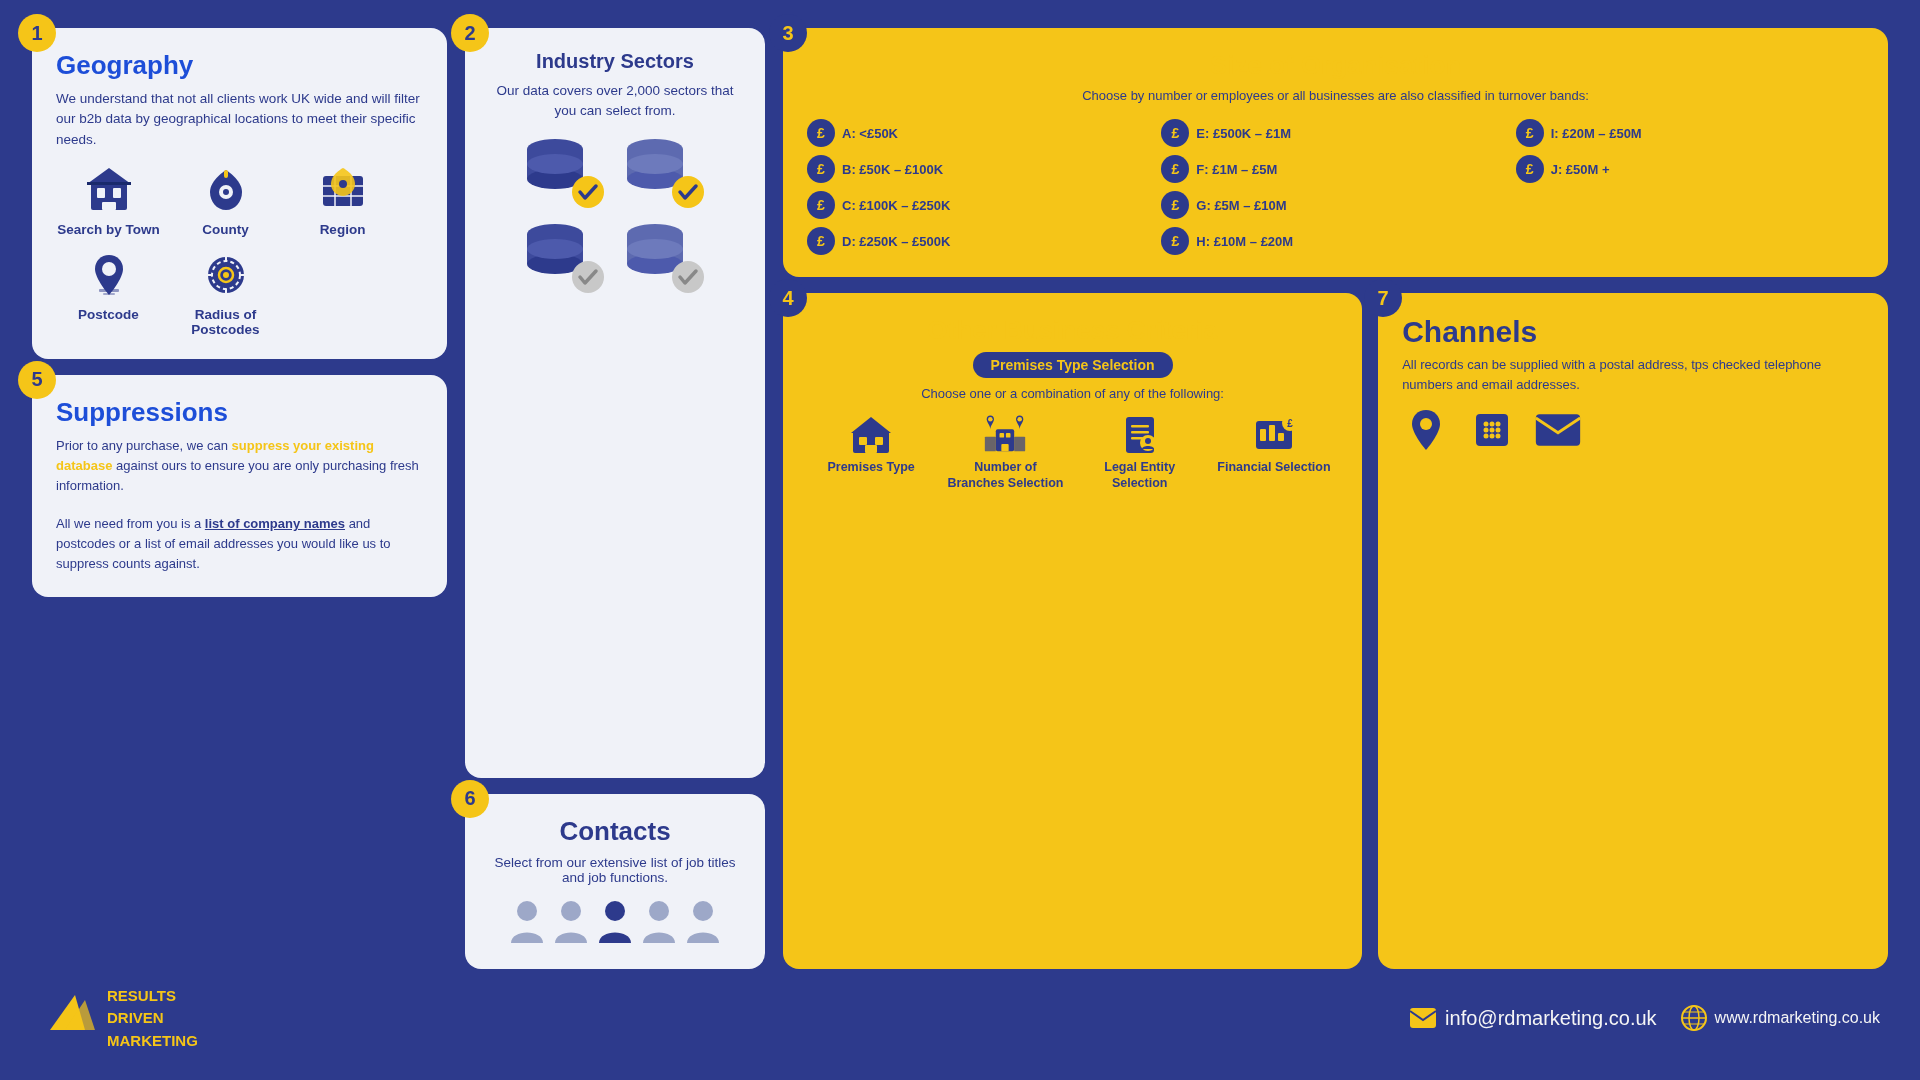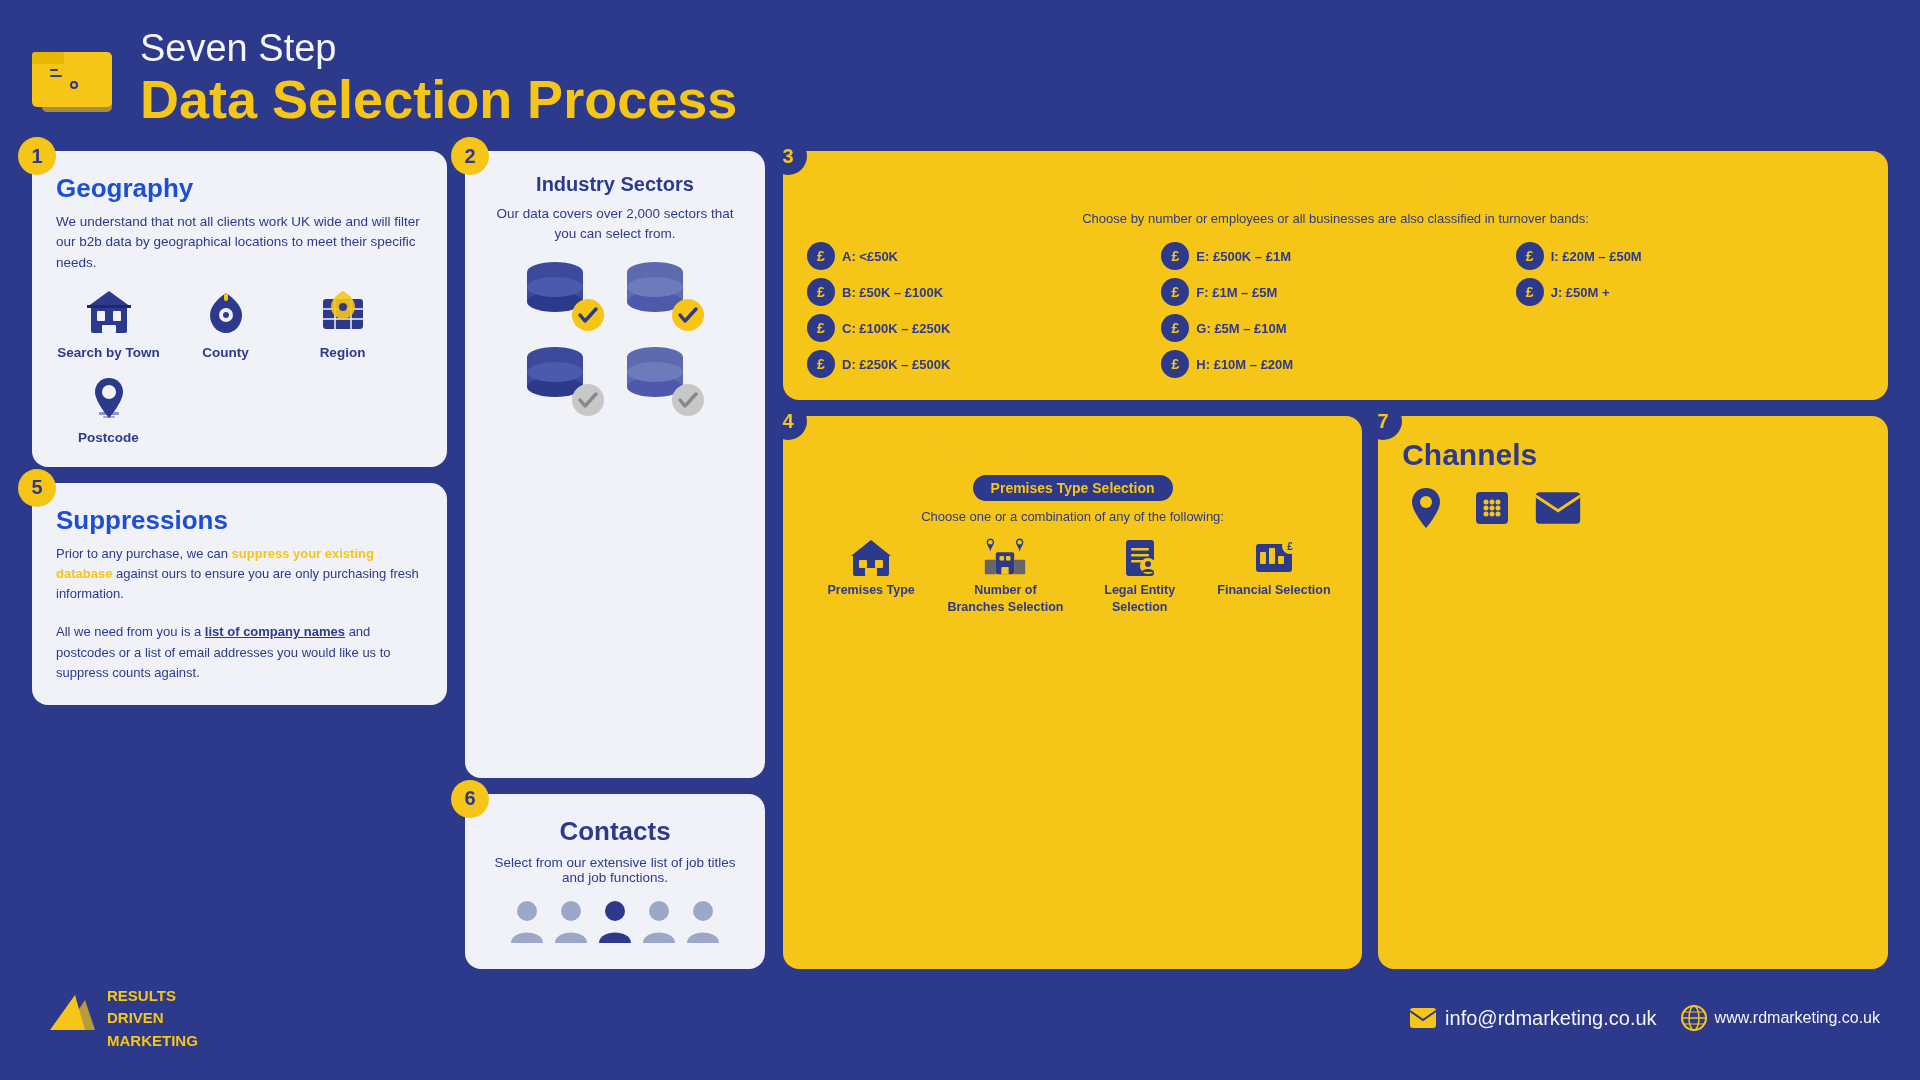--- a/index.html
+++ b/index.html
@@ -326,40 +326,20 @@
       display: flex;
       align-items: center;
       gap: 8px;
     }
   </style>
 </head>
 <body>
 
 <div class="main-container">
 
-  <div class="header">
-    <div class="header-icon">
-      <svg viewBox="0 0 90 80" fill="none" xmlns="http://www.w3.org/2000/svg">
-
-        <rect x="10" y="30" width="70" height="45" rx="5" fill="#f5c518" opacity="0.6"></rect>
-        <rect x="5" y="20" width="75" height="50" rx="5" fill="#f5c518" opacity="0.8"></rect>
-        <rect x="0" y="15" width="80" height="55" rx="5" fill="#f5c518"></rect>
-        <rect x="0" y="15" width="32" height="12" rx="3" fill="#e6b800"></rect>
-
-        <rect x="18" y="32" width="8" height="2" rx="1" fill="#2d3a8c"></rect>
-        <rect x="18" y="38" width="12" height="2" rx="1" fill="#2d3a8c"></rect>
-        <circle cx="42" cy="48" r="4" fill="#2d3a8c"></circle>
-        <circle cx="42" cy="48" r="2" fill="#f5c518"></circle>
-      </svg>
-    </div>
-    <div class="header-text">
-      <h2>Seven Step</h2>
-      <h1>Data Selection Process</h1>
-    </div>
-  </div>
 
   <div style="display: flex; gap: 18px; flex: 1;">
 
     <div style="display: flex; flex-direction: column; gap: 16px; width: 415px; flex-shrink: 0;">
 
       <div class="card-white">
         <div class="step-badge">1</div>
         <div class="card-title-blue">Geography</div>
         <div class="card-body">We understand that not all clients work UK wide and will filter our b2b data by geographical locations to meet their specific needs.</div>
 
@@ -403,20 +383,33 @@
           <div class="geo-item">
             <svg viewBox="0 0 52 52" fill="none">
               <path d="M26 6 C18 6 12 12 12 20 C12 30 26 46 26 46 C26 46 40 30 40 20 C40 12 34 6 26 6Z" fill="#2d3a8c"></path>
               <circle cx="26" cy="20" r="7" fill="#f0f2f8"></circle>
               <rect x="16" y="40" width="20" height="3" rx="1" fill="#2d3a8c" opacity="0.5"></rect>
               <rect x="20" y="44" width="12" height="2" rx="1" fill="#2d3a8c" opacity="0.4"></rect>
             </svg>
             <span class="geo-label">Postcode</span>
           </div>
 
+          <div class="geo-item">
+            <svg viewBox="0 0 52 52" fill="none">
+              <circle cx="26" cy="26" r="18" fill="#2d3a8c"></circle>
+              <circle cx="26" cy="26" r="14" fill="none" stroke="#f0f2f8" stroke-width="2" stroke-dasharray="4 3"></circle>
+              <circle cx="26" cy="26" r="7" fill="none" stroke="#f5c518" stroke-width="2.5"></circle>
+              <circle cx="26" cy="26" r="3" fill="#f5c518"></circle>
+              <line x1="26" y1="12" x2="26" y2="8" stroke="#f0f2f8" stroke-width="2"></line>
+              <line x1="26" y1="40" x2="26" y2="44" stroke="#f0f2f8" stroke-width="2"></line>
+              <line x1="12" y1="26" x2="8" y2="26" stroke="#f0f2f8" stroke-width="2"></line>
+              <line x1="40" y1="26" x2="44" y2="26" stroke="#f0f2f8" stroke-width="2"></line>
+            </svg>
+            <span class="geo-label">Radius of Postcodes</span>
+          </div>
         </div>
       </div>
 
       <div class="card-white">
         <div class="step-badge">5</div>
         <div class="card-title-blue">Suppressions</div>
         <div class="supp-body">
           <span>Prior to any purchase, we can </span><span class="supp-highlight">suppress your existing database</span><span> against ours to ensure you are only purchasing fresh information.</span>
         </div>
         <br>
@@ -631,20 +624,21 @@
                 <text x="38" y="16" text-anchor="middle" fill="#2d3a8c" font-size="10" font-weight="900">£</text>
               </svg>
               <span class="criteria-label">Financial Selection</span>
             </div>
           </div>
         </div>
 
         <div class="card-yellow" style="flex: 1;">
           <div class="step-badge">7</div>
           <div class="channels-title">Channels</div>
+          <div class="channels-body">All records can be supplied with a postal address, tps checked telephone numbers and email addresses.</div>
           <div class="channel-icons">
 
             <svg width="48" height="48" viewBox="0 0 48 48">
               <path d="M24 4 C16 4 10 10 10 18 C10 28 24 44 24 44 C24 44 38 28 38 18 C38 10 32 4 24 4Z" fill="#2d3a8c"></path>
               <circle cx="24" cy="18" r="6" fill="#f5c518"></circle>
             </svg>
 
             <svg width="48" height="48" viewBox="0 0 48 48">
               <rect x="8" y="8" width="32" height="32" rx="4" fill="#2d3a8c"></rect>
 

